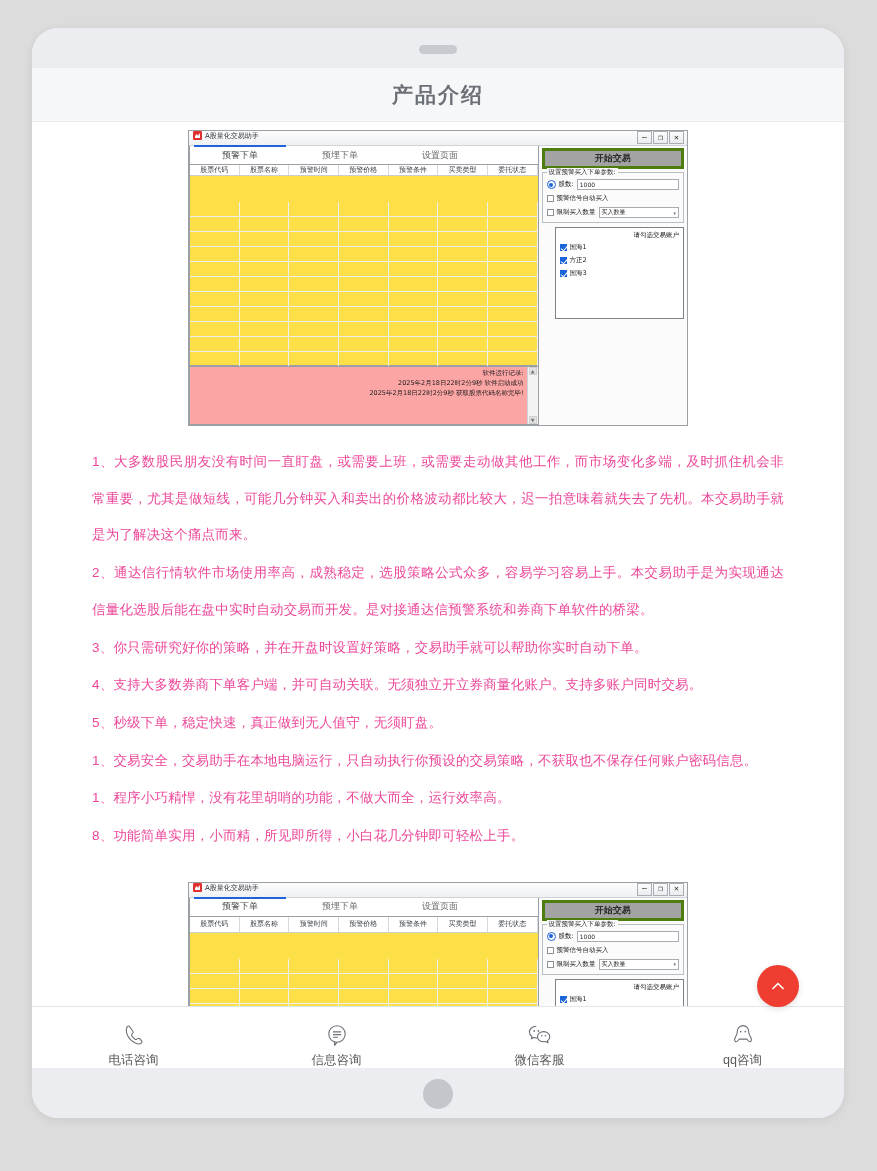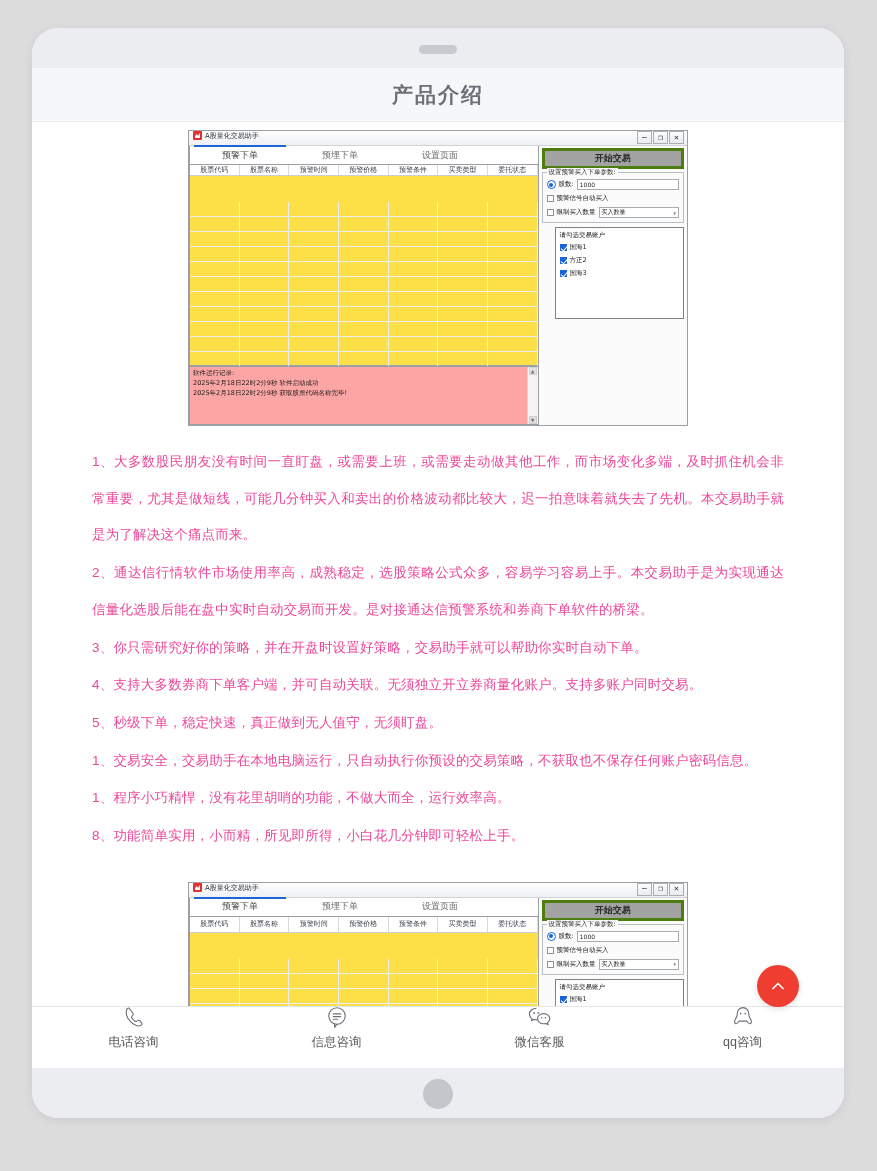--- a/index.html
+++ b/index.html
@@ -141,21 +141,21 @@
   .win-btn {
     width: 13px; height: 11px;
     border: 1px solid #a9aeb4;
     background: linear-gradient(#fdfdfd,#e9ebee);
     display: flex; align-items: center; justify-content: center;
     font-size: 8px; line-height: 1;
     color: #1d1d1d;
     font-family: "DejaVu Sans Mono", monospace;
   }
 
-  .app-body { background: #ffffff; display: flex; }
+  .app-body { background: #ffffff; display: flex; text-align: right; }
   .app-left { width: 350px; border-right: 0; }
   .app-right { width: 149px; border-left: 1px solid #9aa0a6; background: #fbfbfb; }
 
   .tabs {
     display: flex;
     height: 18px;
     border: 1px solid #9aa0a6;
     border-top: 0;
     border-right: 0;
     background: #fff;
@@ -386,21 +386,21 @@
     background: #ffffff;
     border-top: 1px solid #e4e7ea;
     display: flex;
     z-index: 15;
   }
   .nav-item {
     flex: 1 1 0;
     display: flex;
     flex-direction: column;
     align-items: center;
-    justify-content: flex-start;
+    justify-content: flex-end;
     gap: 5px;
   }
   .nav-icon { height: 22px; display: flex; align-items: flex-end; }
   .nav-label { font-size: 12.5px; color: #595959; }
 </style>
 </head>
 <body>
 
 <div class="phone-frame">
 

